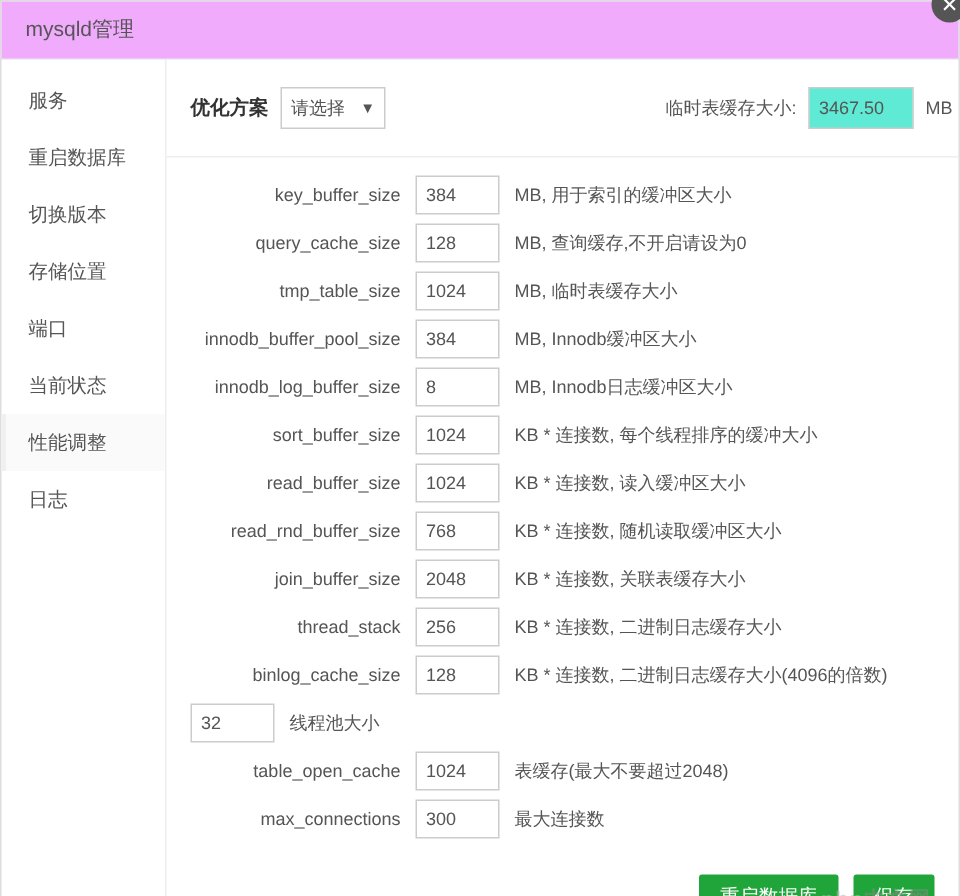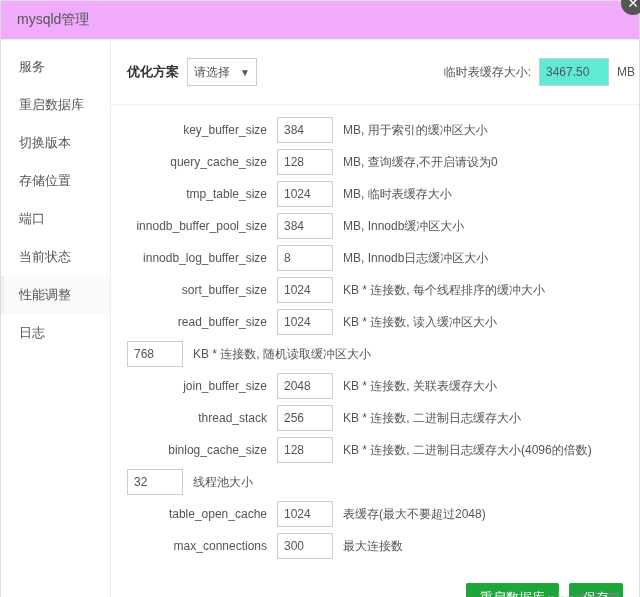--- a/index.html
+++ b/index.html
@@ -96,20 +96,21 @@
             <div class="row-label">sort_buffer_size</div>
             <input class="row-input" value="1024" style="">
             <div class="row-desc">KB * 连接数, 每个线程排序的缓冲大小</div>
           </div>
           <div class="row">
             <div class="row-label">read_buffer_size</div>
             <input class="row-input" value="1024" style="">
             <div class="row-desc">KB * 连接数, 读入缓冲区大小</div>
           </div>
           <div class="row">
+            <div class="row-label">read_rnd_buffer_size</div>
             <input class="row-input" value="768" style="">
             <div class="row-desc">KB * 连接数, 随机读取缓冲区大小</div>
           </div>
           <div class="row">
             <div class="row-label">join_buffer_size</div>
             <input class="row-input" value="2048" style="">
             <div class="row-desc">KB * 连接数, 关联表缓存大小</div>
           </div>
           <div class="row">
             <div class="row-label">thread_stack</div>

